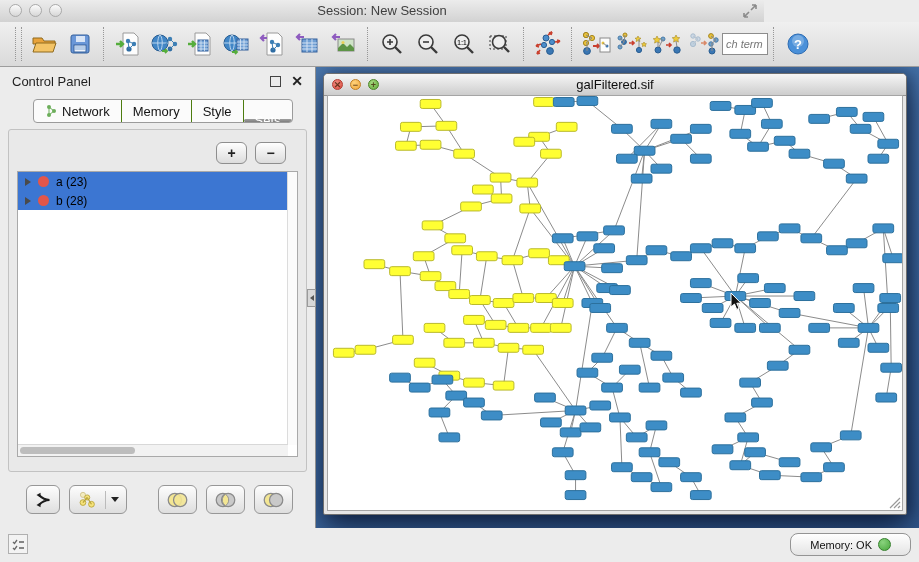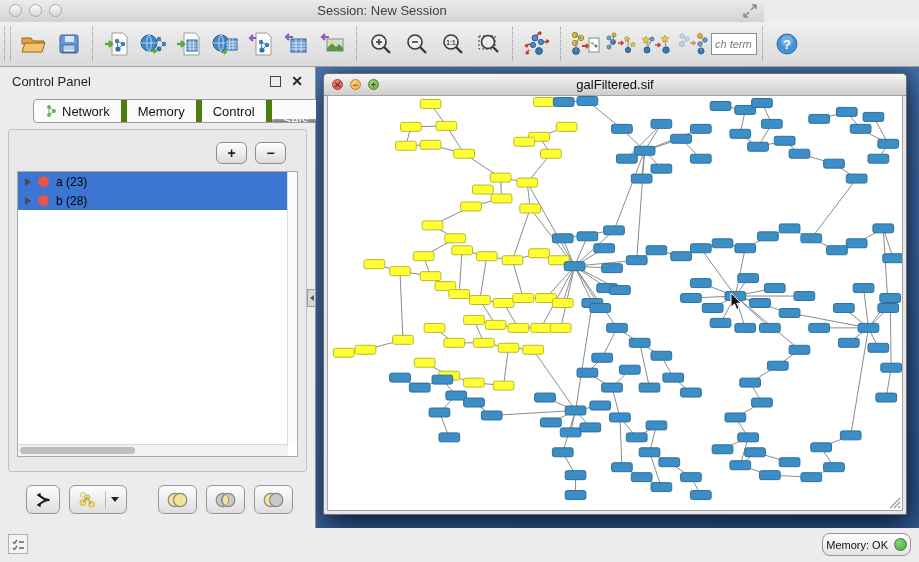--- a/index.html
+++ b/index.html
@@ -12,41 +12,41 @@
   .traffic{position:absolute;left:9px;top:4px;display:flex;gap:7px;}
   .traffic span{width:13px;height:13px;border-radius:50%;
     background:linear-gradient(#fbfbfb,#d7d7d7);border:1px solid #a9a9a9;box-sizing:border-box;}
   .tb-title{position:absolute;left:0;right:0;top:0;height:22px;line-height:22px;text-align:center;
     font-size:13px;color:#404040;}
   .expand-ic{position:absolute;right:6px;top:3px;}
 
   
   .toolbar{position:absolute;left:0;top:22px;width:919px;height:45px;box-sizing:border-box;
     background:linear-gradient(#f0f0f0,#dadada);border-bottom:1px solid #9d9d9d;
-    display:flex;align-items:center;padding:0 0;}
+    display:flex;align-items:center;padding:0 11px;}
   .grip{width:5px;height:34px;border-left:1px dotted #979797;border-right:1px dotted #979797;margin:0 4px;}
   .tsep{width:1px;height:34px;border-left:1px dotted #979797;margin:0 5px;}
   .tbtn{width:36px;height:38px;display:flex;align-items:center;justify-content:center;flex:none;}
   .tbtn svg{display:block;}
   .search-box{width:46px;height:22px;border:1px solid #8d8d8d;background:#fff;box-sizing:border-box;
     font-style:italic;font-size:11px;color:#777;padding:0 3px;font-family:"Liberation Sans",sans-serif;overflow:hidden;}
 
   
   .main{position:absolute;left:0;top:67px;width:919px;height:461px;display:flex;border-radius:6px;}
   .control-panel{position:relative;width:316px;height:461px;background:#ececec;
     border-right:1px solid #8f8f8f;box-sizing:border-box;flex:none;}
   .cp-header{position:absolute;left:0;top:0;right:0;height:28px;display:flex;align-items:center;padding:0 12px;}
   .cp-title{font-size:13px;color:#1f1f1f;flex:1;}
   .cp-float{width:11px;height:11px;border:1.5px solid #444;box-sizing:border-box;margin-right:10px;}
   .cp-close{font-size:14px;font-weight:bold;color:#222;line-height:11px;}
 
   .tab-bar{position:absolute;left:33px;top:32px;height:22px;display:flex;align-items:stretch;
     background:#fbfbfb;border:1px solid #9b9b9b;border-radius:4px;overflow:hidden;}
   .tab{display:flex;align-items:center;gap:5px;padding:0 11px;font-size:13px;color:#141414;
-    border-right:6px solid #4d7c0f;}
+    border-right:1px solid #4d7c0f;}
   .tab:last-child{border-right:none;}
   .tab.selected{background:linear-gradient(#a0a0a0,#7e7e7e);color:#fff;border-radius:3px;border-right:none;margin-top:19px;}
 
   .cp-box{position:absolute;left:8px;right:8px;top:62px;bottom:56px;border:1px solid #c2c2c2;
     border-radius:3px;background:#e9e9e9;}
   .addremove{position:absolute;top:12px;right:20px;display:flex;gap:8px;}
   .pill-btn{width:29px;height:20px;border:1px solid #8e8e8e;border-radius:6px;
     background:linear-gradient(#fefefe,#dcdcdc);font-size:14px;font-weight:bold;color:#222;
     display:flex;align-items:center;justify-content:center;line-height:1;}
 
@@ -89,21 +89,21 @@
   .nw-canvas{position:absolute;left:3px;right:3px;top:21px;bottom:3px;background:#fff;border:1px solid #a5a5a5;overflow:hidden;}
   .nw-canvas svg{display:block;}
   .grip-corner{position:absolute;right:1px;bottom:1px;}
   .mouse-cursor{position:absolute;left:402px;top:196px;}
 
   
   .statusbar{position:absolute;left:0;top:528px;width:919px;height:34px;background:#ececec;}
   .task-btn{position:absolute;left:8px;top:6px;width:20px;height:20px;border:1px solid #b0b0b0;
     background:#f3f3f3;display:flex;align-items:center;justify-content:center;box-sizing:border-box;}
   .memory-badge{position:absolute;right:8px;top:5px;height:23px;border:1px solid #949494;border-radius:8px;
-    background:linear-gradient(#ffffff,#e4e4e4);display:flex;align-items:center;gap:6px;padding:0 3px;
+    background:linear-gradient(#ffffff,#e4e4e4);display:flex;align-items:center;gap:6px;padding:0 19px;
     font-size:11px;color:#111;box-sizing:border-box;}
   .mem-dot{width:13px;height:13px;border-radius:50%;background:radial-gradient(circle at 35% 30%,#8ad37e,#49a83e);border:1px solid #35802c;box-sizing:border-box;}
 </style>
 </head>
 <body>
 <div id="app">
 
 <div class="titlebar">
   <div class="traffic">
     <span></span>
@@ -319,21 +319,21 @@
               <circle cx="9" cy="7" r="2" fill="#6cae5a"></circle>
               <circle cx="4" cy="11" r="2" fill="#6cae5a"></circle>
           <path d="M4 3v8M4 3l5 4M4 11l5-4" stroke="#6cae5a" stroke-width="1"></path>
         </svg>
         <span>Network</span>
       </div>
       <div class="tab">
         <span>Memory</span>
       </div>
       <div class="tab">
-        <span>Control</span>
+        <span>Style</span>
       </div>
       <div class="tab selected">
         <span>Sets</span>
       </div>
     </div>
 
     <div class="cp-box">
       <div class="addremove">
         <div class="pill-btn">+</div>
         <div class="pill-btn">−</div>

